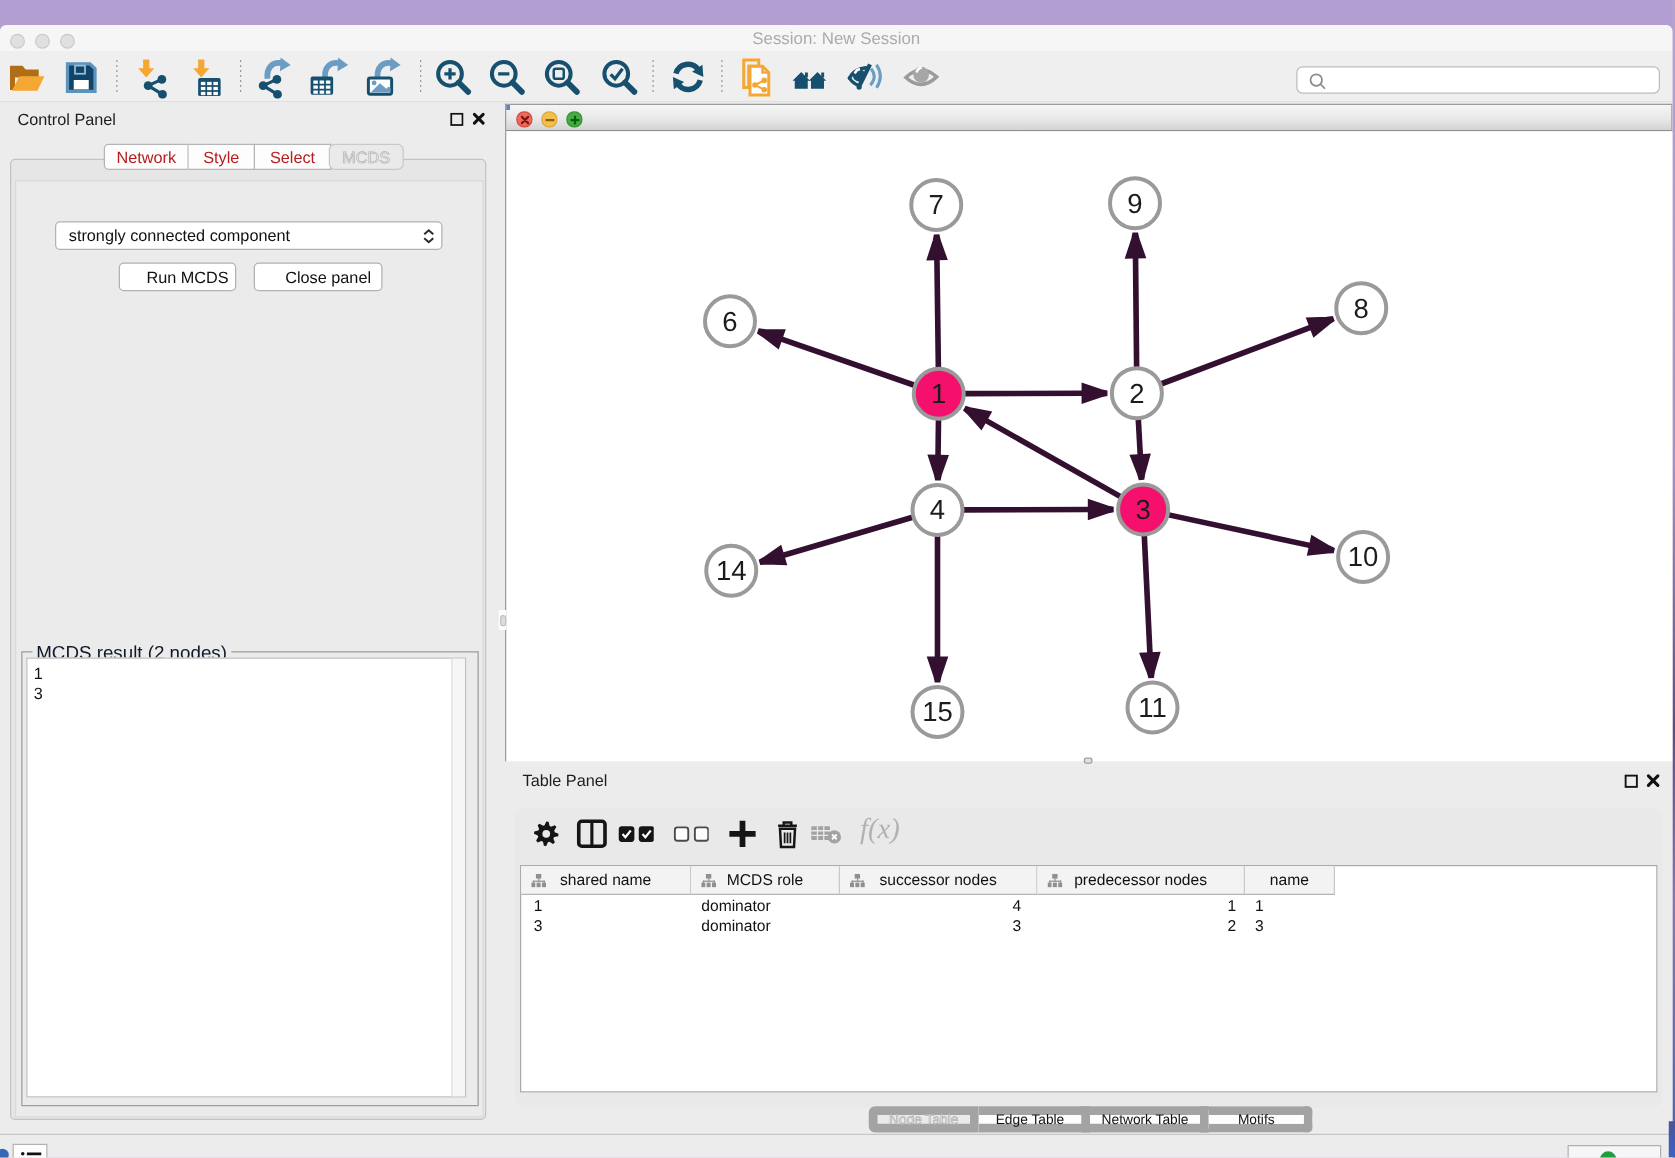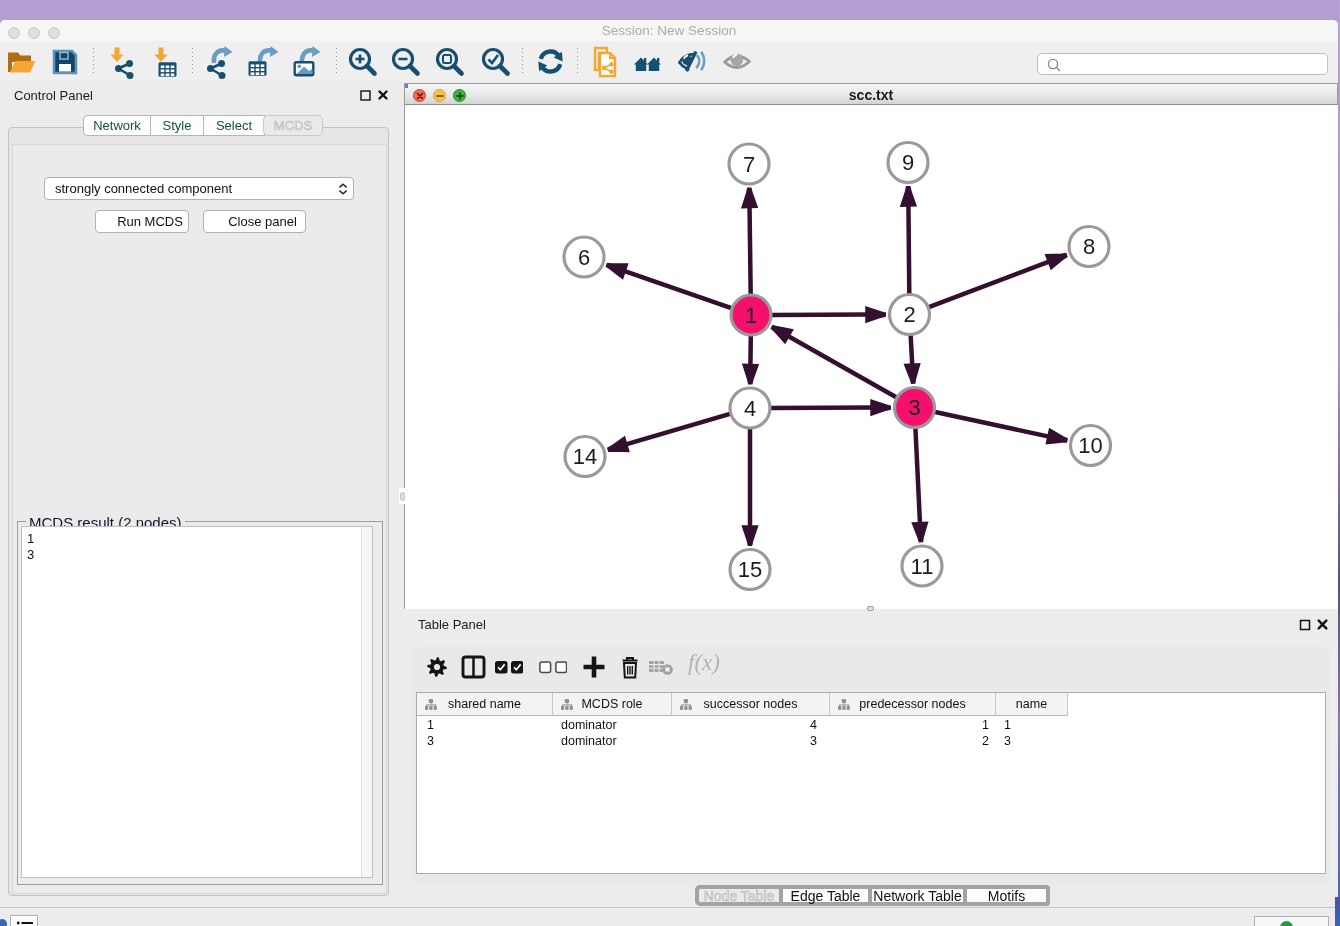--- a/index.html
+++ b/index.html
@@ -12,21 +12,21 @@
 #titlebar .title { position:absolute; left:0; right:0; top:2.5px; text-align:center; font-size:13.5px; color:#ababab; }
 .tl { position:absolute; top:7px; width:12px; height:12px; border-radius:50%; background:#e0e0e0; border:1px solid #cacaca; }
 #toolbar { position:absolute; left:0; top:21px; width:100%; height:41px; background:#efefef; border-bottom:1px solid #a8a8a8; }
 .sep { position:absolute; top:7px; height:28px; width:1px;
   background-image:repeating-linear-gradient(180deg,#9a9a9a 0 1.5px,transparent 1.5px 4px); }
 .ticon { position:absolute; top:4px; }
 #searchbox { position:absolute; left:1037px; top:11.5px; width:291px; height:22px; background:#fff; border:1px solid #bdbdbd; border-radius:5px; }
 #main { position:absolute; left:0; top:61px; width:100%; height:825px; background:#ececec; }
 
 #cp-title { position:absolute; left:14px; top:7px; font-size:13px; color:#1d1d1d; }
-.tab { position:absolute; top:34px; height:21px; background:#fdfdfd; border:1px solid #b5b5b5; font-size:13px; color:#14532d;
+.tab { position:absolute; top:34px; height:21px; background:#fdfdfd; border:1px solid #b5b5b5; font-size:13px; color:#b91c1c;
   display:flex; align-items:center; justify-content:center; z-index:3; }
 #tabpane { position:absolute; left:8px; top:46px; width:381px; height:769px; background:#e6e6e6; border:1px solid #c3c3c3; border-radius:4px; }
 #tabinner { position:absolute; left:3px; top:16px; width:375px; height:750px; background:#ebebeb; border:1px solid #d9d9d9; }
 #opt-label { position:absolute; left:0; width:100%; top:29px; text-align:center; font-size:13px; color:#1d1d1d; }
 #dropdown { position:absolute; left:35px; top:49px; width:310px; height:23px; background:#fff; border:1px solid #b2b2b2; border-radius:4px; font-size:13px; color:#111; line-height:21px; padding-left:10px; }
 .btn { position:absolute; top:82px; height:23px; background:#fff; border:1px solid #b2b2b2; border-radius:4px; font-size:13px; color:#111; text-align:center; line-height:21px;padding-left:16px; }
 #groupbox { position:absolute; left:8px; top:393px; width:366px; height:364px; border:1px solid #9d9d9d; }
 #groupbox .gtitle { position:absolute; left:8px; top:-8px; background:#ebebeb; padding:0 3px; font-size:15px; color:#0f172a; }
 #gb-white { position:absolute; left:3px; top:4px; width:352px; height:352px; background:#fff; border:1px solid #c0c0c0; font-size:13px; color:#111; line-height:16px; padding:4px 0 0 5px; }
 #gb-scroll { position:absolute; left:343px; top:5px; width:11px; height:350px; background:#f6f6f6; border-left:1px solid #dedede; }
@@ -36,21 +36,21 @@
 #nw-titlebar .title { position:absolute; left:0; right:0; top:2.5px; text-align:center; font-size:14px; font-weight:bold; color:#1a1a1a; }
 .nwtl { position:absolute; top:5px; width:12.5px; height:12.5px; border-radius:50%; }
 .nwtl svg { display:block; }
 #nw-canvas { position:absolute; left:0; top:22px; width:934px; height:504px; background:#fff; border-left:1px solid #9c9c9c; }
 
 #tp-title { position:absolute; left:418px; top:536px; font-size:13px; color:#1d1d1d; }
 #tp-box { position:absolute; left:412px; top:565px; width:918px; height:240px; background:#e9e9e9; border-radius:8px; }
 #tp-table { position:absolute; left:4px; top:46px; width:910px; height:182px; background:#fff; border:1px solid #ababab; }
 .th { position:absolute; top:0; height:23px; background:#f3f3f3; border-right:1px solid #c9c9c9; border-bottom:1px solid #b5b5b5; font-size:12.5px; color:#111; text-align:center; line-height:23px; }
 .td { position:absolute; font-size:12.5px; color:#111; height:16px; line-height:16px; }
-.btab { position:absolute; top:802px; height:21px; background:#fdfdfd; border:4px solid #a3a3a3; font-size:14px; color:#111; display:flex; align-items:center; justify-content:center; }
+.btab { position:absolute; top:802px; height:21px; background:#fdfdfd; border:7px solid #a3a3a3; font-size:11px; color:#111; display:flex; align-items:center; justify-content:center; }
 #statusbar { position:absolute; left:0; top:887px; width:100%; height:37px; background:#ececec; border-top:1px solid #c6c6c6; }
 #listbtn { position:absolute; left:10px; top:7px; width:28px; height:24px; background:#fdfdfd; border:1px solid #b1b1b1; }
 #membtn { position:absolute; right:9px; top:8px; width:75px; height:23px; background:#f6f6f6; border:1px solid #b1b1b1; font-size:12.5px; color:#111;padding-left:19px; }
 </style></head>
 <body>
 <div id="desk-strip"></div>
 <div style="position:absolute;left:1335px;top:897px;width:5px;height:29px;background:linear-gradient(180deg,#4b549a,#3a63c2);z-index:5;"></div>
 <div style="position:absolute;left:-3px;top:919px;width:10px;height:10px;border-radius:50%;background:#3668b8;z-index:5;"></div>
 <div id="win">
 
@@ -246,21 +246,20 @@
 <div class="nwtl" style="left:28px;background:#f5c04a;border:1px solid #dda738;">
             <svg width="12" height="12" viewBox="0 0 12 12">
               <path d="M2.5 6 H9.5" stroke="#90591c" stroke-width="1.8"></path>
             </svg>
           </div>
 <div class="nwtl" style="left:48px;background:#47ad43;border:1px solid #2f9330;">
             <svg width="12" height="12" viewBox="0 0 12 12">
               <path d="M6 2.5 V9.5 M2.5 6 H9.5" stroke="#0e5b12" stroke-width="1.8"></path>
             </svg>
           </div>
-<div class="title">scc.txt</div>
 </div>
 <div id="nw-canvas">
 <svg width="934" height="504" viewBox="0 0 934 504" font-family="Liberation Sans, sans-serif">
 <g stroke="#331030" stroke-width="4.5" fill="#331030">
 <line x1="345.7" y1="190.0" x2="344.5" y2="99.0"></line>
 <polygon points="344.3,83.0 345.5,88.0 350.1,100.9 339.1,101.1 343.3,88.0"></polygon>
 <line x1="327.1" y1="203.4" x2="216.8" y2="165.1"></line>
 <polygon points="201.7,159.9 206.8,160.5 220.5,160.6 216.9,171.0 206.0,162.6"></polygon>
 <line x1="366.0" y1="209.9" x2="464.5" y2="209.6"></line>
 <polygon points="480.5,209.6 475.5,210.7 462.5,215.1 462.5,204.1 475.5,208.5"></polygon>

